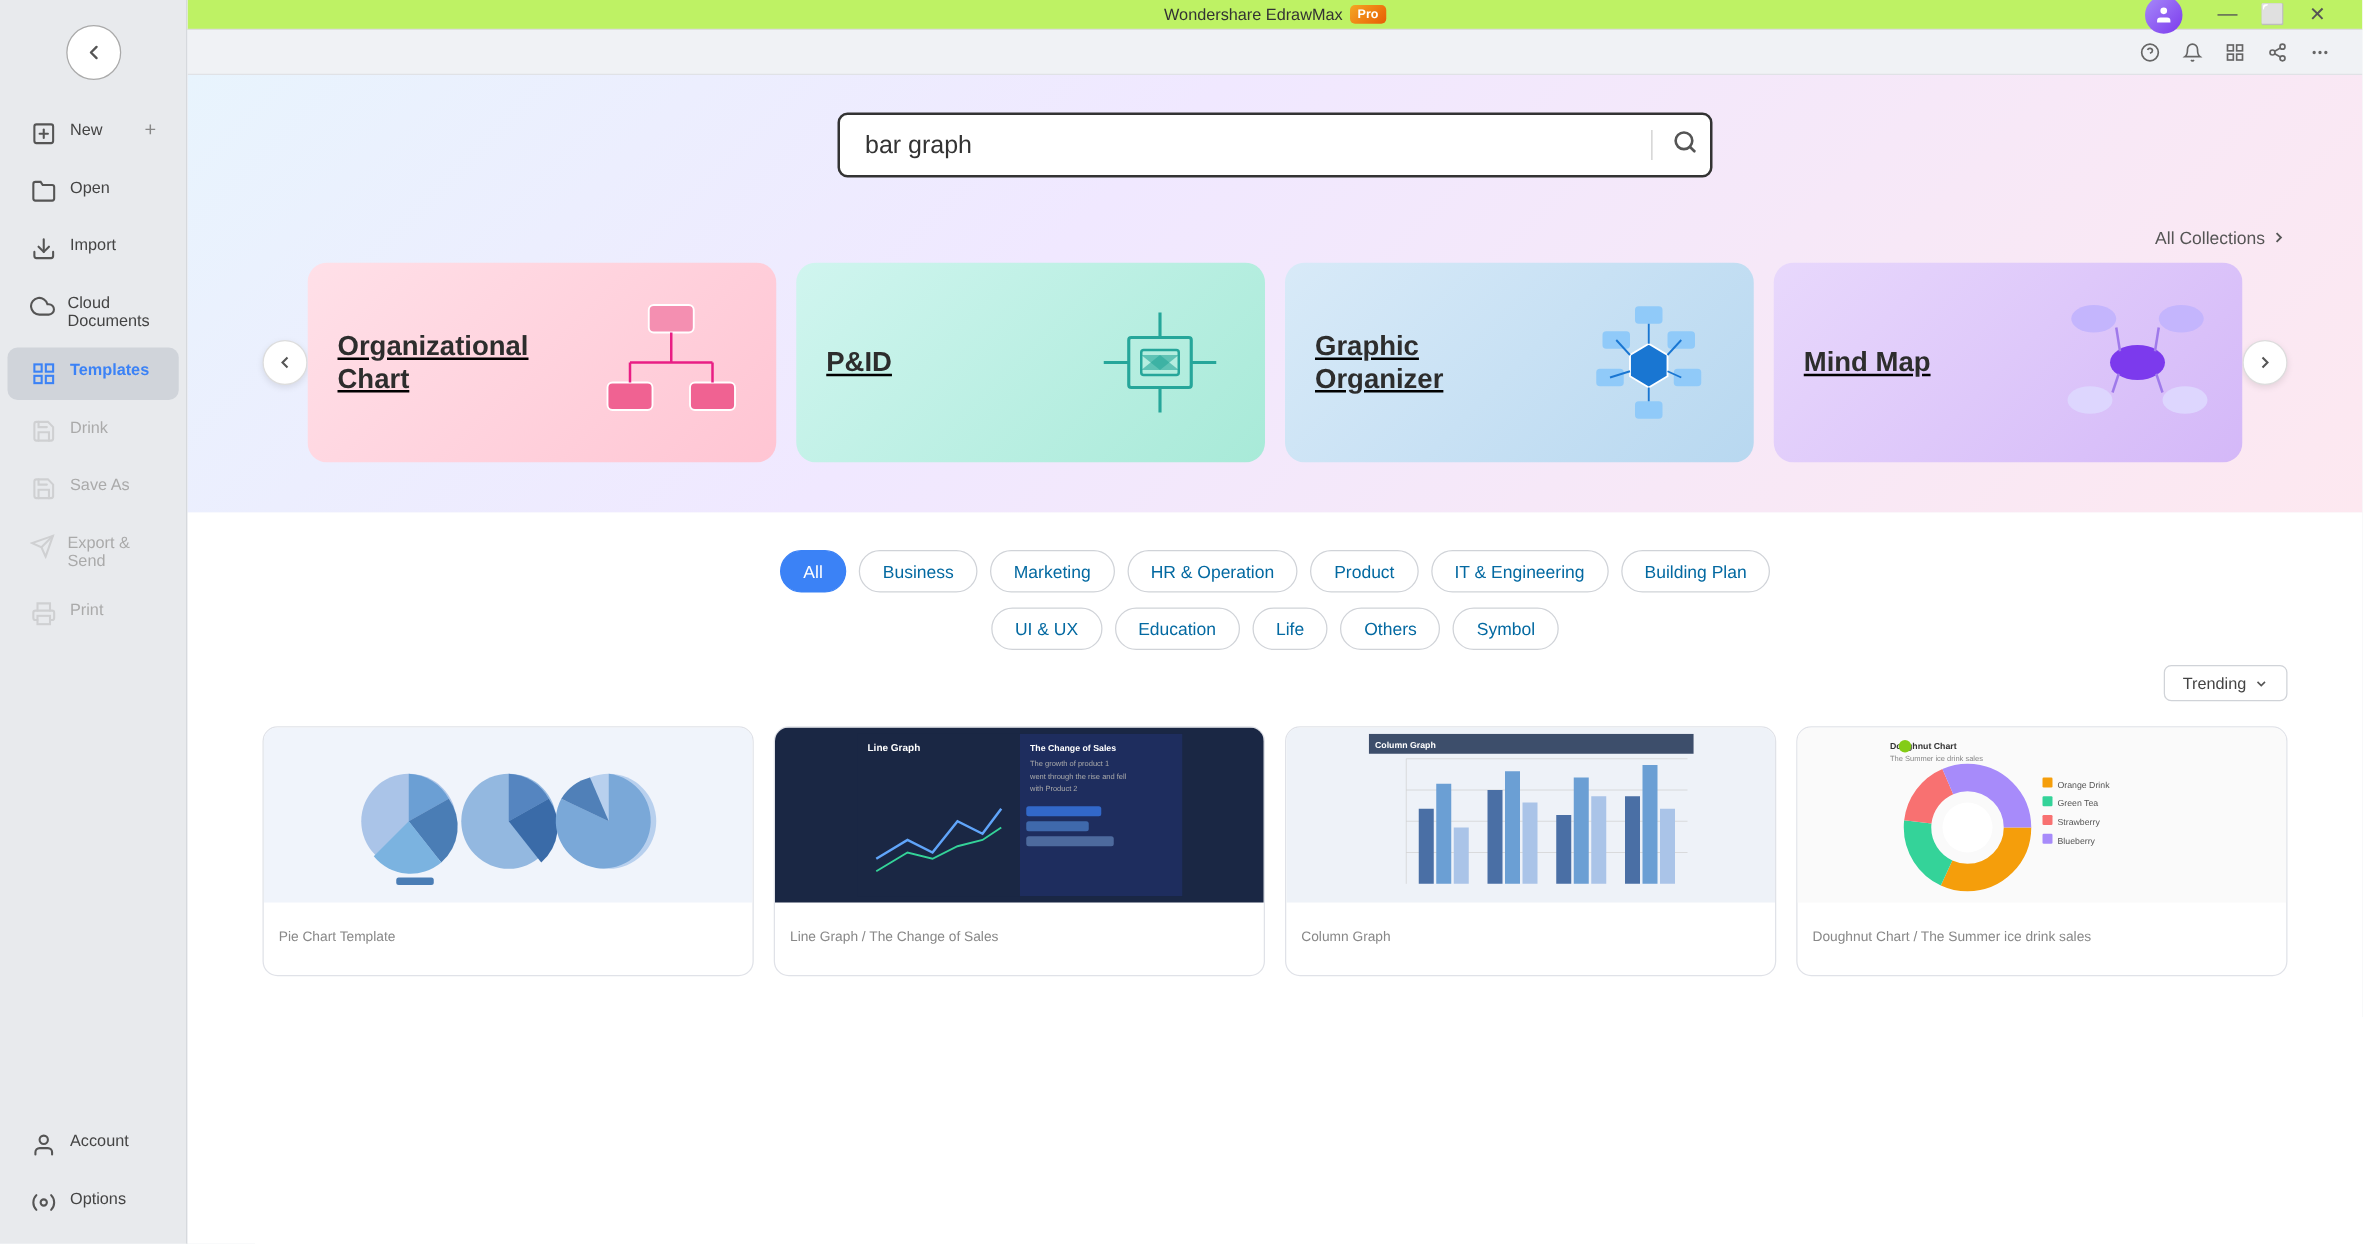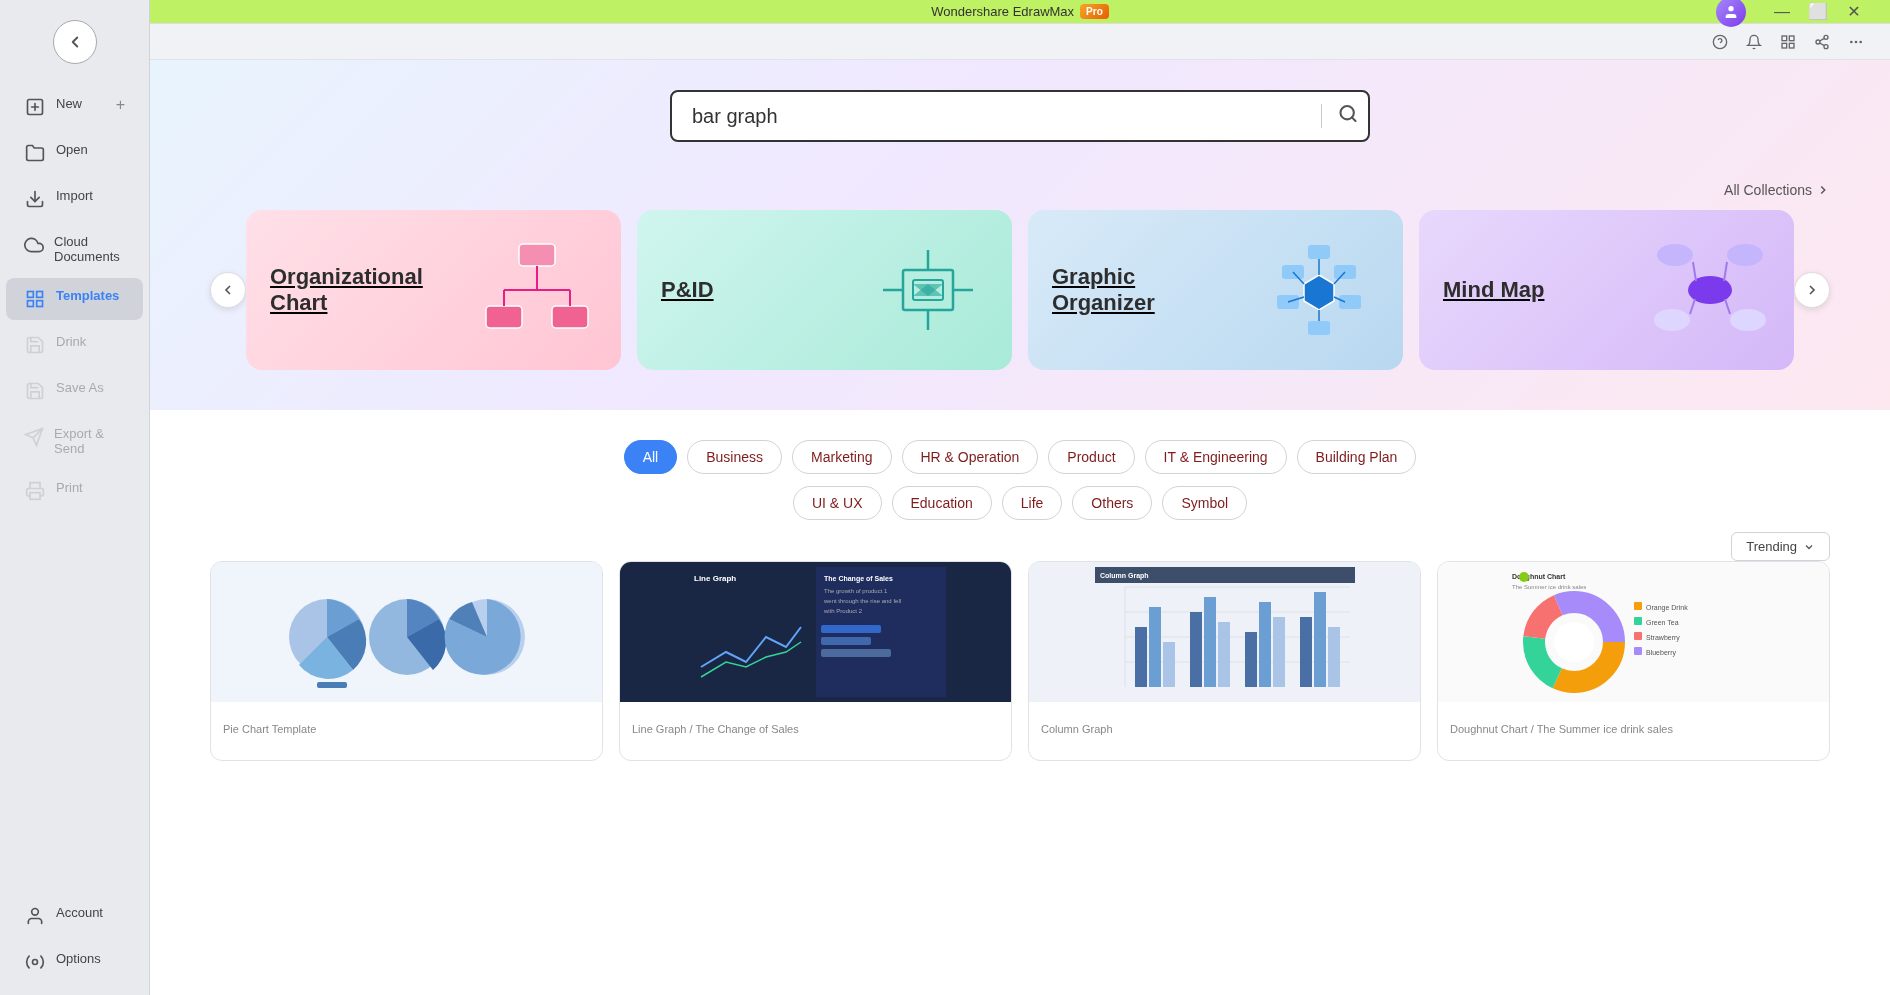--- a/index.html
+++ b/index.html
@@ -267,35 +267,35 @@
       gap: 10px;
       flex-wrap: wrap;
       margin-bottom: 12px;
     }
     .filter-btn {
       padding: 8px 18px;
       border-radius: 20px;
       border: 1.5px solid #d0d3d8;
       background: white;
       font-size: 14px;
-      color: #7f1d1d;
+      color: #0369a1;
       cursor: pointer;
       font-weight: 500;
     }
     .filter-btn.active {
       background: #3b82f6;
       color: white;
       border-color: #3b82f6;
     }
 
     
     .sort-row {
       display: flex;
       justify-content: flex-end;
-      margin-bottom: 0;
+      margin-bottom: 20px;
       margin-top: 8px;
     }
     .sort-select {
       padding: 6px 14px;
       border-radius: 6px;
       border: 1.5px solid #d0d3d8;
       background: white;
       font-size: 13px;
       color: #444;
       cursor: pointer;

